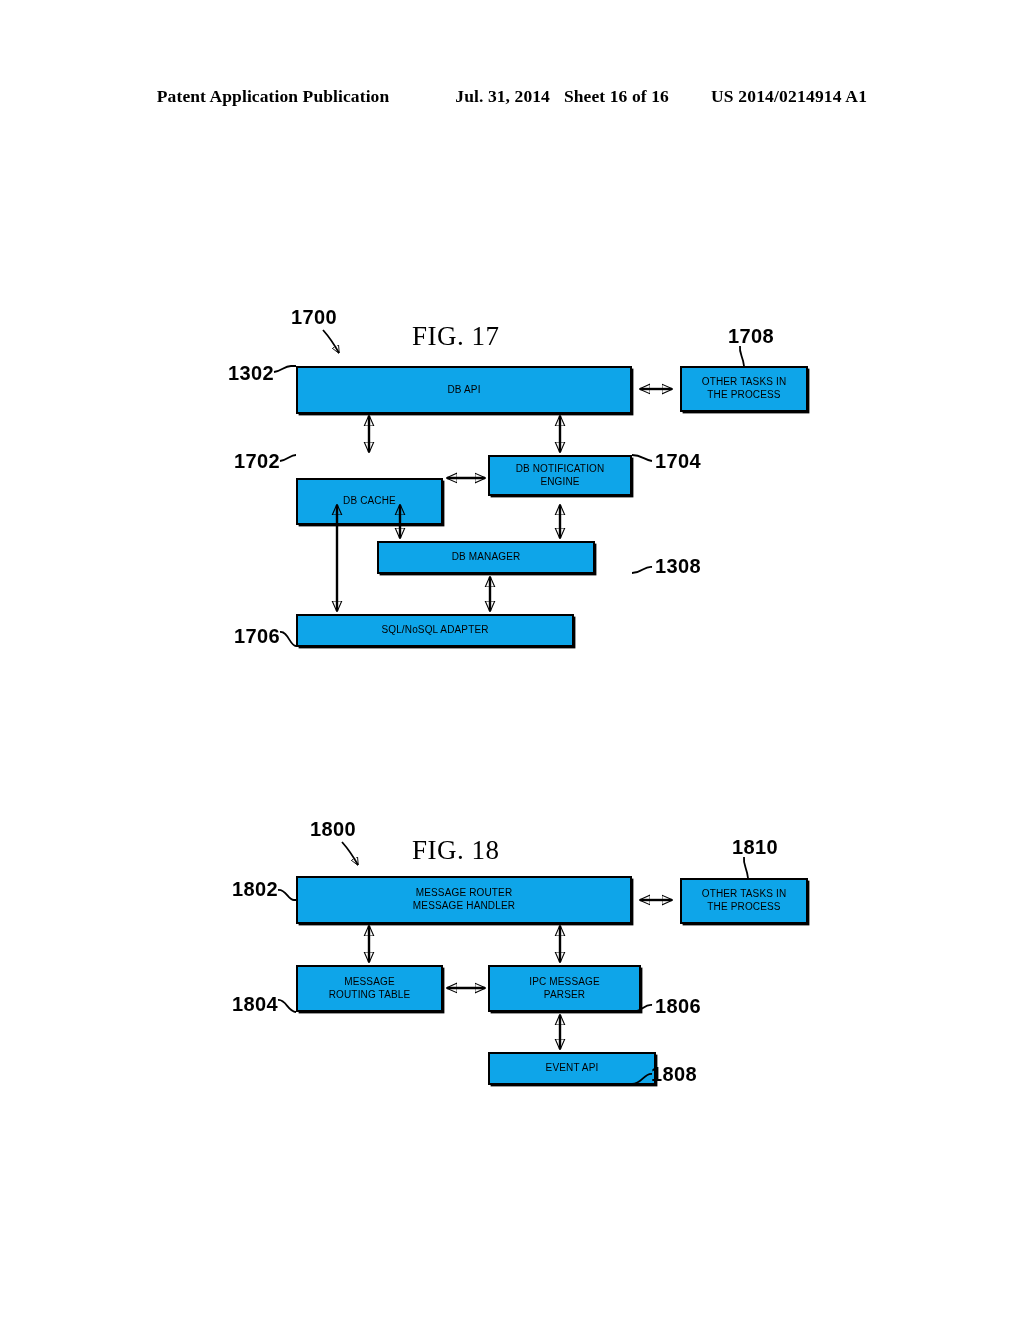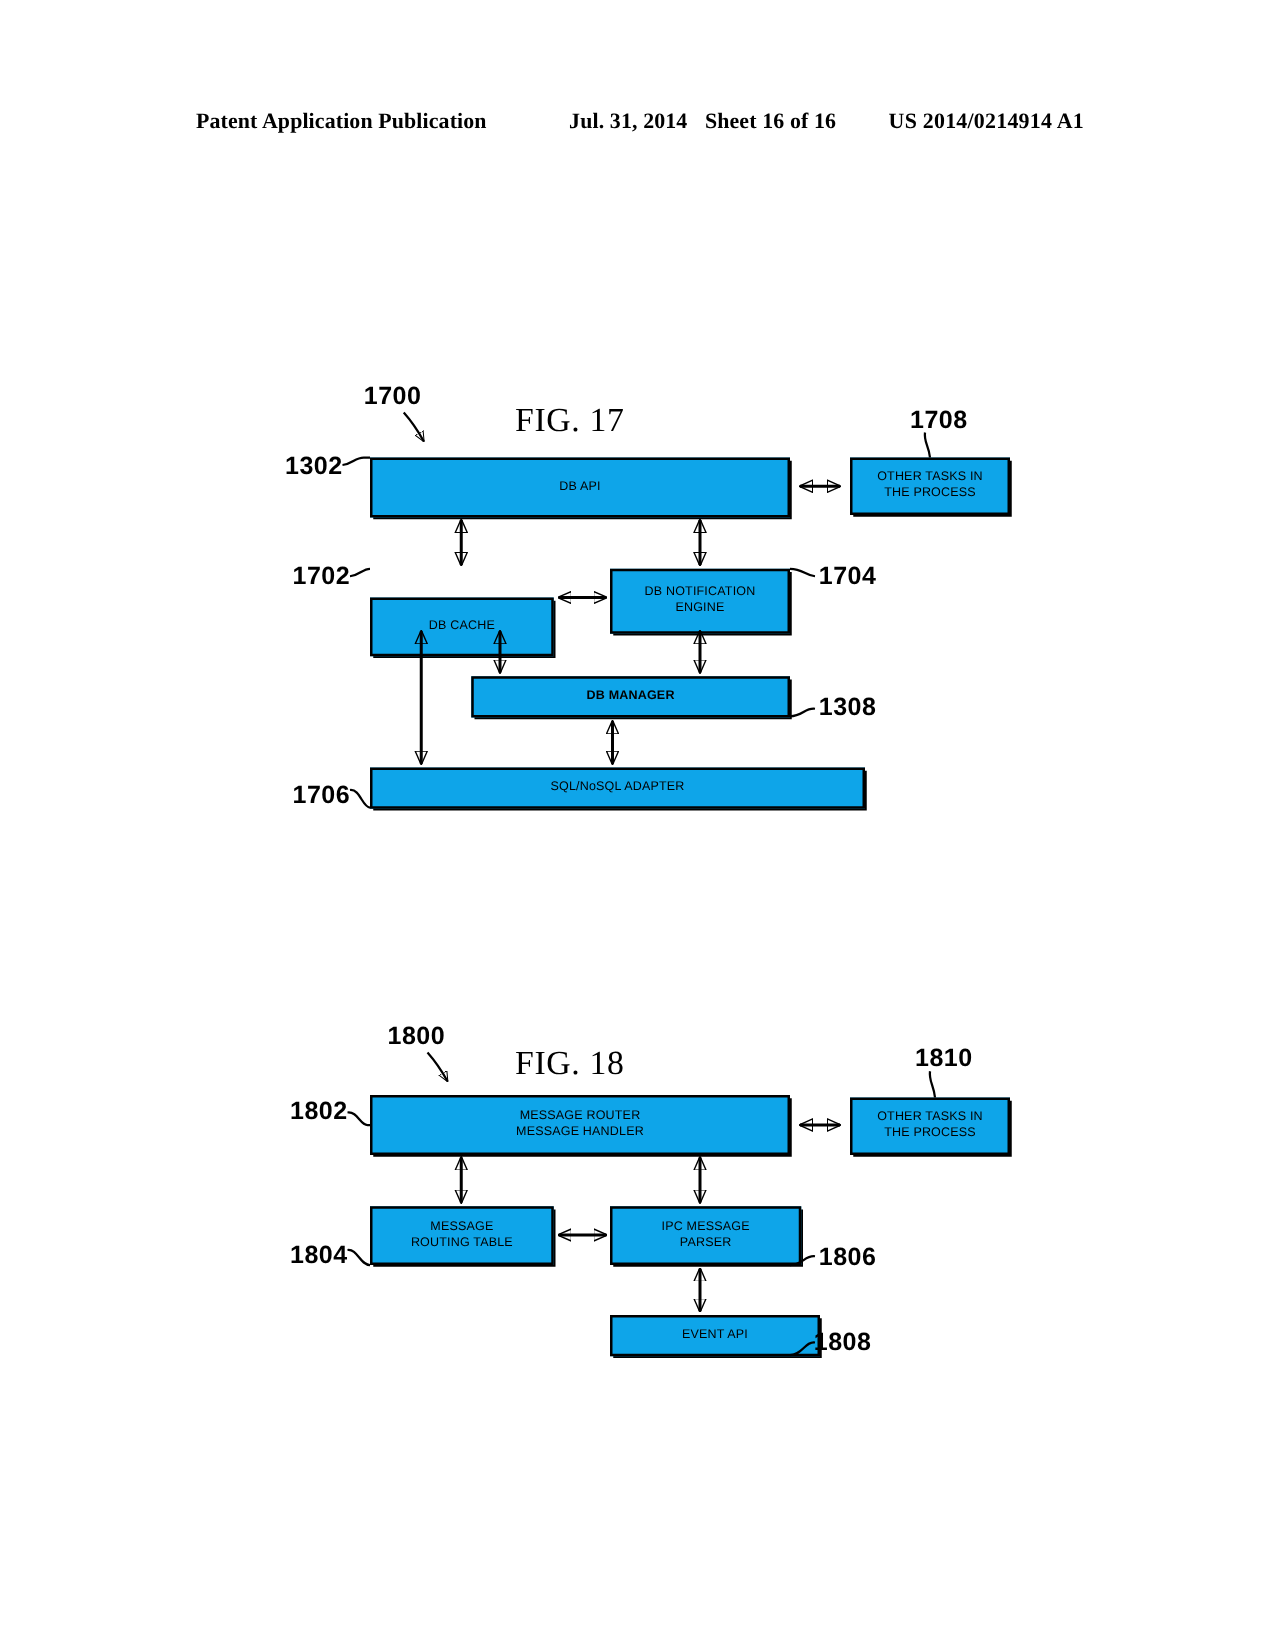--- a/index.html
+++ b/index.html
@@ -120,30 +120,30 @@
 
   <div class="box" style="left:680px; top:366px; width:128px; height:46px;">
     <span class="box-label">OTHER TASKS IN
 THE PROCESS</span>
   </div>
 
   <div class="box" style="left:296px; top:478px; width:147px; height:47px;">
     <span class="box-label">DB CACHE</span>
   </div>
 
-  <div class="box" style="left:488px; top:455px; width:144px; height:52px;">
+  <div class="box" style="left:488px; top:455px; width:144px; height:41px;">
     <span class="box-label">DB NOTIFICATION
 ENGINE</span>
   </div>
 
-  <div class="box" style="left:377px; top:541px; width:255px; height:33px;font-weight:bold;">
+  <div class="box" style="left:377px; top:541px; width:218px; height:33px;">
     <span class="box-label">DB MANAGER</span>
   </div>
 
-  <div class="box" style="left:296px; top:614px; width:396px; height:33px;">
+  <div class="box" style="left:296px; top:614px; width:278px; height:33px;">
     <span class="box-label">SQL/NoSQL ADAPTER</span>
   </div>
 
   <div class="ref" style="left:228px; top:362px;">1302</div>
   <div class="ref" style="left:728px; top:325px;">1708</div>
   <div class="ref" style="left:234px; top:450px;">1702</div>
   <div class="ref" style="left:655px; top:450px;">1704</div>
   <div class="ref" style="left:655px; top:555px;">1308</div>
   <div class="ref" style="left:234px; top:625px;">1706</div>
 

